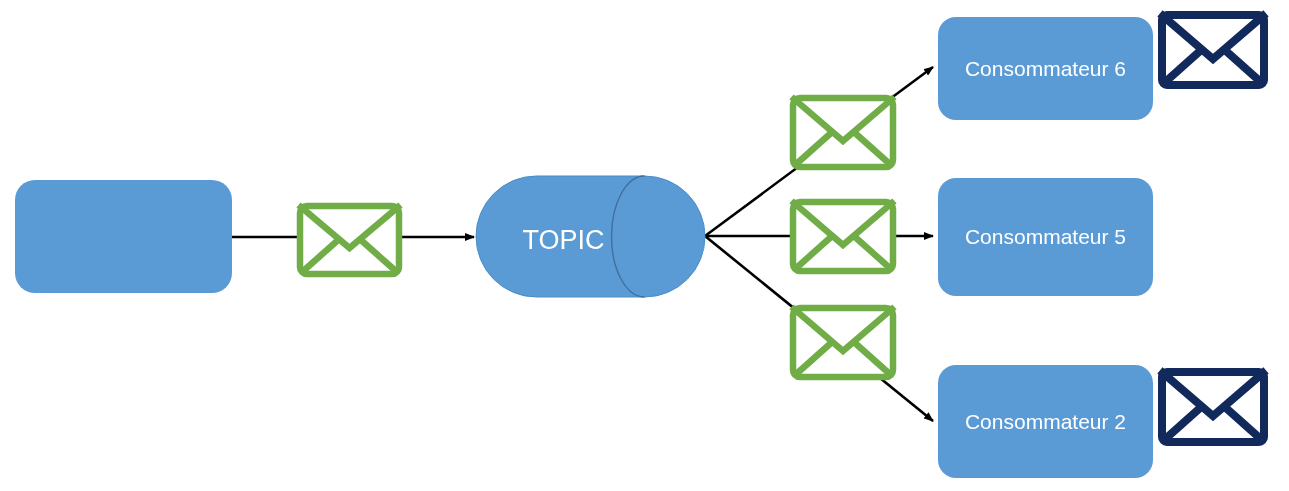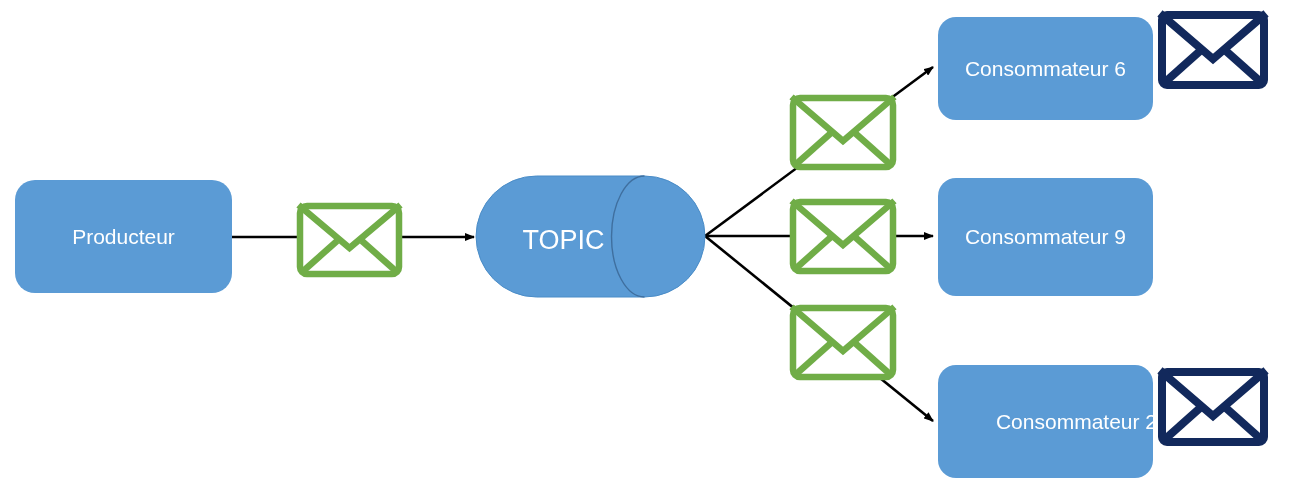--- a/index.html
+++ b/index.html
@@ -125,24 +125,23 @@
         <rect x="4" y="4" width="102" height="70" rx="5" ry="5" fill="#ffffff" stroke="#12295C" stroke-width="8"></rect>
         <path d="M 5,5 L 55,48 L 105,5" fill="none" stroke="#12295C" stroke-width="8" stroke-linecap="square"></path>
         <path d="M 5,73 L 42,40" fill="none" stroke="#12295C" stroke-width="8"></path>
         <path d="M 105,73 L 68,40" fill="none" stroke="#12295C" stroke-width="8"></path>
       </g>
 
     </g>
   </svg>
 
   <div class="label-layer">
-    <div class="node-label" style="left:15px; top:226px; width:217px;">Producteur</div>
 
     <div class="node-label label-topic" style="left:476px; top:227px; width:175px;">TOPIC</div>
 
     <div class="node-label" style="left:938px; top:58px; width:215px;">Consommateur 6</div>
 
-    <div class="node-label" style="left:938px; top:226px; width:215px;">Consommateur 9</div>
+    <div class="node-label" style="left:938px; top:226px; width:215px;">Consommateur 5</div>
 
-    <div class="node-label" style="left:938px; top:411px; width:215px;padding-left:31px;">Consommateur 2</div>
+    <div class="node-label" style="left:938px; top:411px; width:215px;">Consommateur 2</div>
   </div>
 
 </div>
 
 </body></html>

